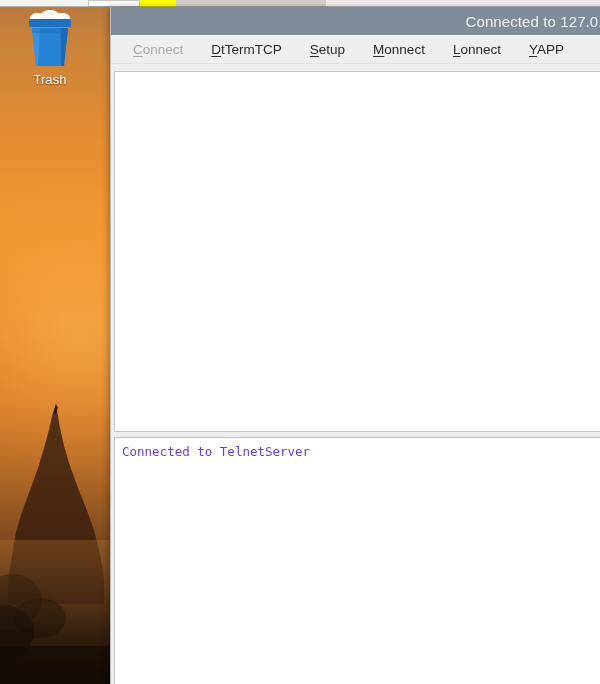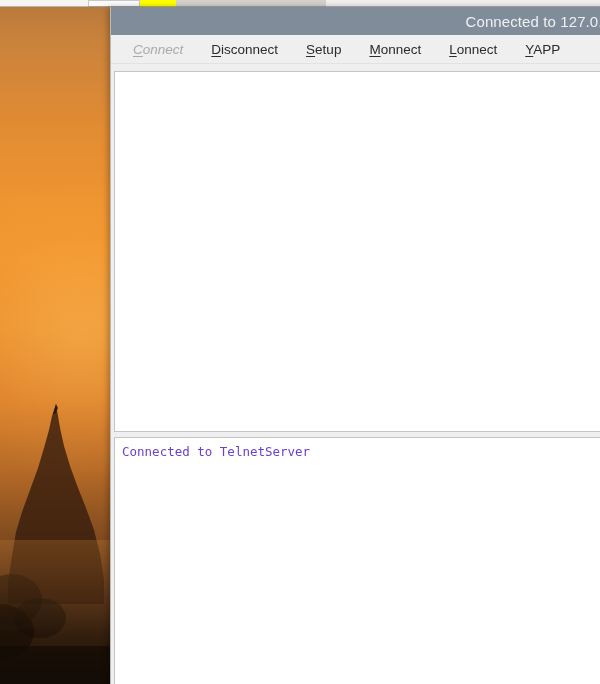--- a/index.html
+++ b/index.html
@@ -169,21 +169,21 @@
     box-sizing: border-box;
   }
   .menu-item {
     font-size: 13.5px;
     color: #2b2b2b;
     margin-right: 28px;
     white-space: nowrap;
     cursor: default;
     padding: 2px 0;
   }
-  .menu-item.disabled { color: #aaaaaa; font-style: italic; }
+  .menu-item.disabled { color: #aaaaaa; }
   .menu-item u { text-decoration: underline; text-underline-offset: 2px; }
 
   
   #pane-wrap {
     position: absolute;
     left: 0;
     top: 64px;
     right: 0;
     bottom: 0;
     background: #efefef;
@@ -239,32 +239,47 @@
 
   <div id="top-strip">
     <div class="seg seg-white"></div>
     <div class="seg seg-field"></div>
     <div class="seg seg-yellow"></div>
     <div class="seg seg-gray"></div>
     <div class="seg seg-light"></div>
   </div>
   <div id="top-strip-edge"></div>
 
+  <div class="desk-icon" id="icon-trash">
+    <div class="glyph">
+      <svg width="54" height="58" viewBox="0 0 54 58">
+        <ellipse cx="15" cy="8" rx="8" ry="5" fill="#ffffff"></ellipse>
+        <ellipse cx="27" cy="5" rx="9" ry="5" fill="#f4f7fa"></ellipse>
+        <ellipse cx="39" cy="8" rx="8" ry="5" fill="#ffffff"></ellipse>
+        <rect x="6" y="9" width="42" height="8" rx="2" fill="#1f6fc0"></rect>
+        <path d="M9 18 L45 18 L41 56 L13 56 Z" fill="#2683d6"></path>
+        <path d="M9 18 L17 18 L15 56 L13 56 Z" fill="#3f9ae6" opacity="0.75"></path>
+        <path d="M38 18 L45 18 L41 56 L38 56 Z" fill="#1a66b5" opacity="0.85"></path>
+        <path d="M9 18 L45 18 L44.5 23 L9.5 23 Z" fill="#1f6fc0" opacity="0.45"></path>
+      </svg>
+    </div>
+    <div class="caption">Trash</div>
+  </div>
 
 
 
   <div id="app-window">
 
     <div id="titlebar">
       <div id="titlebar-text">Connected to 127.0.1</div>
     </div>
 
     <div id="menubar">
       <div class="menu-item disabled"><u>C</u><span>onnect</span></div>
-      <div class="menu-item"><u>D</u><span>isconnect</span></div>
+      <div class="menu-item"><u>D</u><span>tTermTCP</span></div>
       <div class="menu-item"><u>S</u><span>etup</span></div>
       <div class="menu-item"><u>M</u><span>onnect</span></div>
       <div class="menu-item"><u>L</u><span>onnect</span></div>
       <div class="menu-item"><u>Y</u><span>APP</span></div>
     </div>
 
     <div id="pane-wrap">
       <div class="text-pane" id="pane-upper">
         <pre class="pane-text" id="upper-text"></pre>
       </div>

